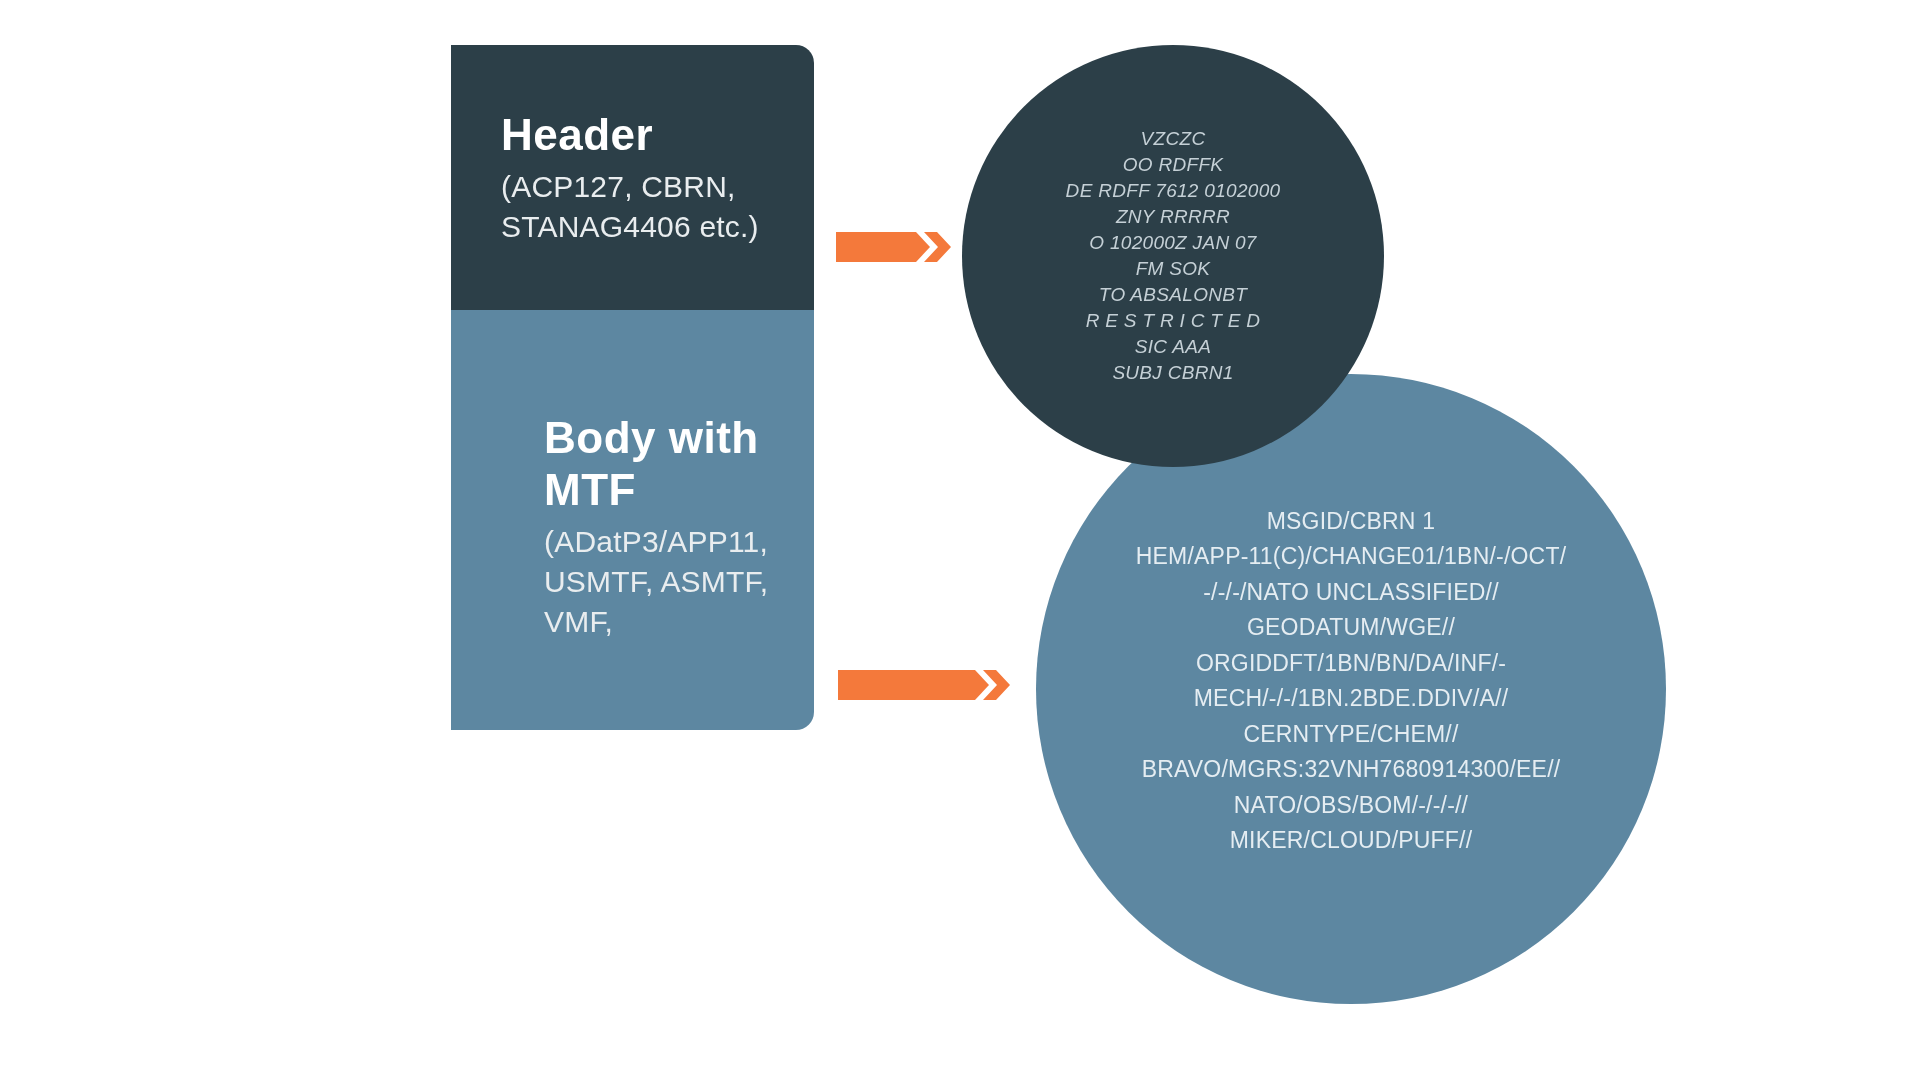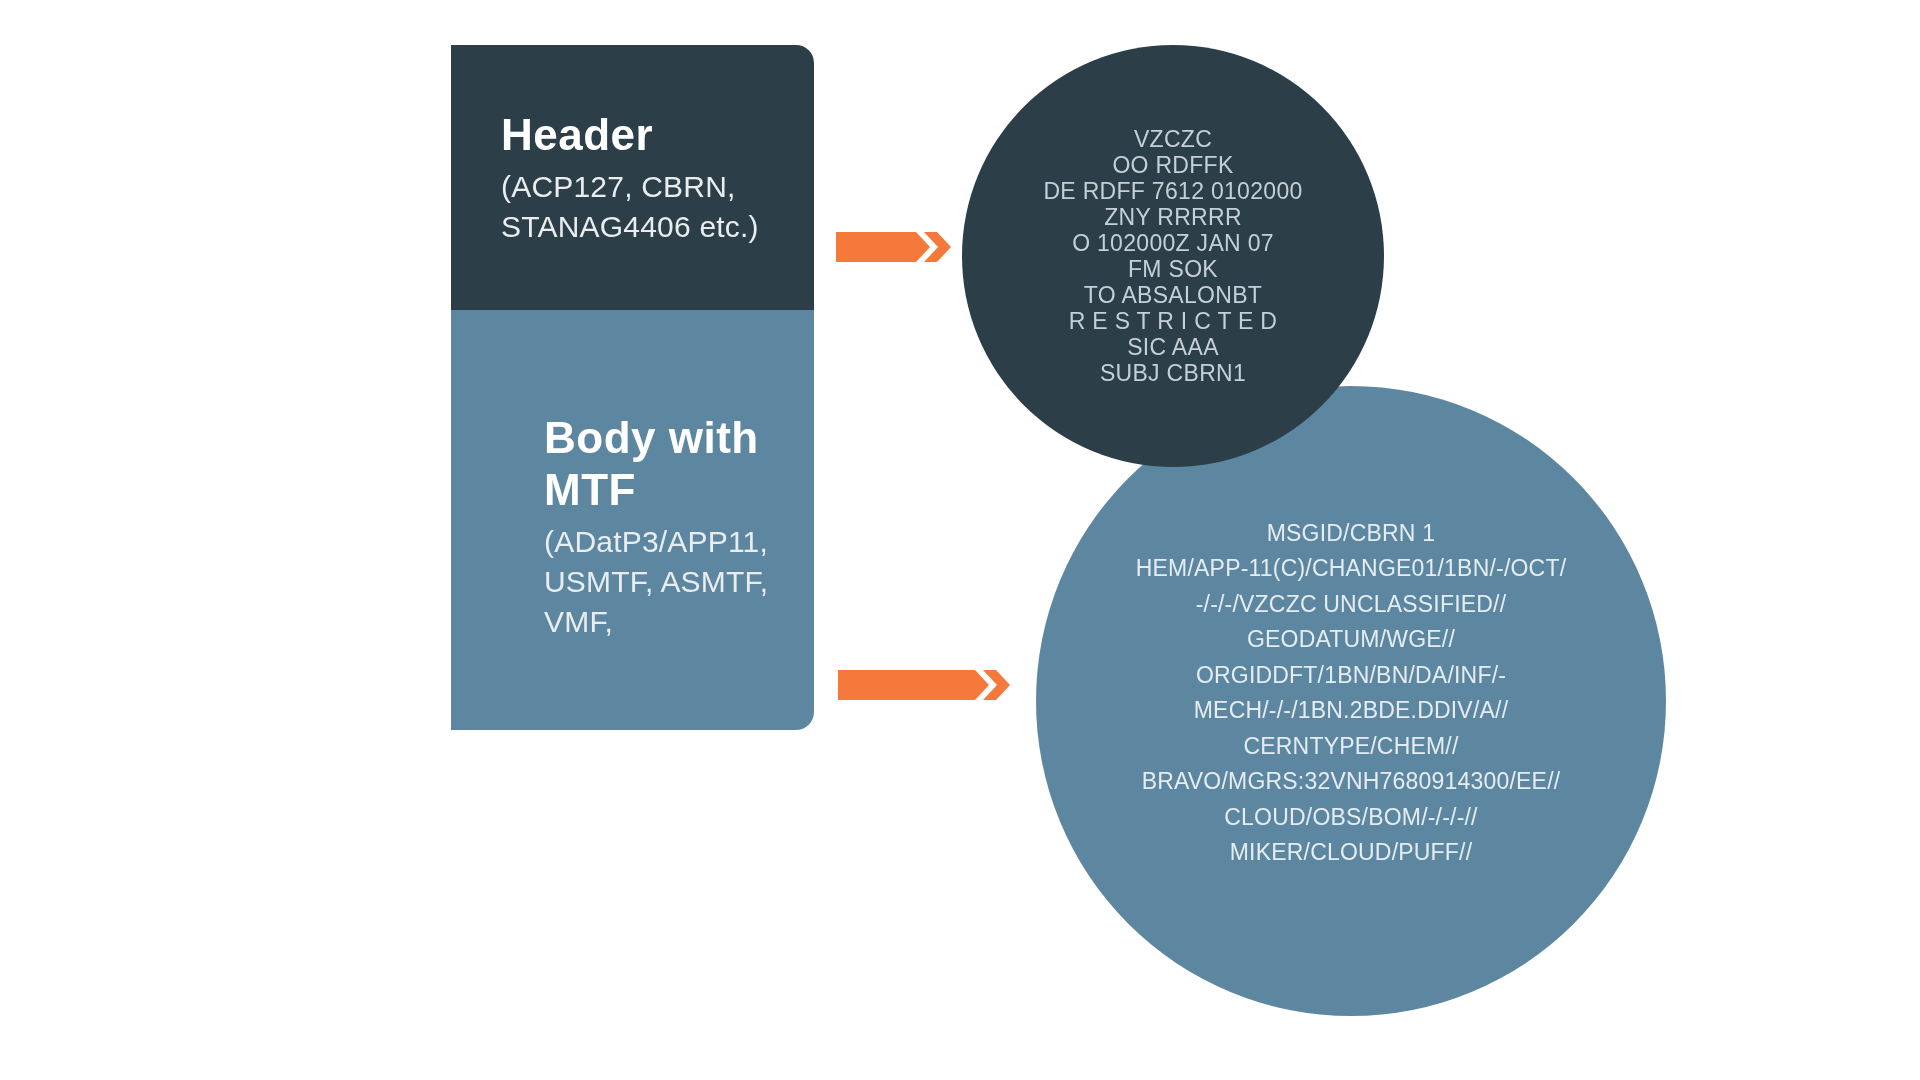--- a/index.html
+++ b/index.html
@@ -72,31 +72,32 @@
     justify-content: center;
     text-align: center;
   }
   .circle-dark {
     left: 962px; top: 45px;
     width: 422px; height: 422px;
     background: var(--dark-teal);
     z-index: 2;
   }
   .circle-light {
-    left: 1036px; top: 386px;
+    left: 1036px; top: 374px;
     width: 630px; height: 630px;
     background: var(--steel-blue);
     z-index: 1;
   }
   .circle-text-dark div {
     color: var(--dark-circle-text);
-    font-size: 23px;
+    font-size: 19px;
     line-height: 26px;
     letter-spacing: 0.3px;
     white-space: pre;
+    font-style: italic;
   }
   .circle-text-light { transform: translateY(-8px); }
   .circle-text-light div {
     color: var(--light-circle-text);
     font-size: 23px;
     line-height: 35.5px;
     letter-spacing: 0.2px;
     white-space: pre;
   }
 
@@ -108,27 +109,27 @@
 </style>
 </head>
 <body>
 
 <div class="canvas">
 
   <div class="circle circle-light">
     <div class="circle-text-light">
         <div>MSGID/CBRN 1</div>
         <div>HEM/APP-11(C)/CHANGE01/1BN/-/OCT/</div>
-        <div>-/-/-/VZCZC UNCLASSIFIED//</div>
+        <div>-/-/-/NATO UNCLASSIFIED//</div>
         <div>GEODATUM/WGE//</div>
         <div>ORGIDDFT/1BN/BN/DA/INF/-</div>
         <div>MECH/-/-/1BN.2BDE.DDIV/A//</div>
         <div>CERNTYPE/CHEM//</div>
         <div>BRAVO/MGRS:32VNH7680914300/EE//</div>
-        <div>CLOUD/OBS/BOM/-/-/-//</div>
+        <div>NATO/OBS/BOM/-/-/-//</div>
         <div>MIKER/CLOUD/PUFF//</div>
       </div>
   </div>
 
   <div class="circle circle-dark">
     <div class="circle-text-dark">
         <div>VZCZC</div>
         <div>OO RDFFK</div>
         <div>DE RDFF 7612 0102000</div>
         <div>ZNY RRRRR</div>

